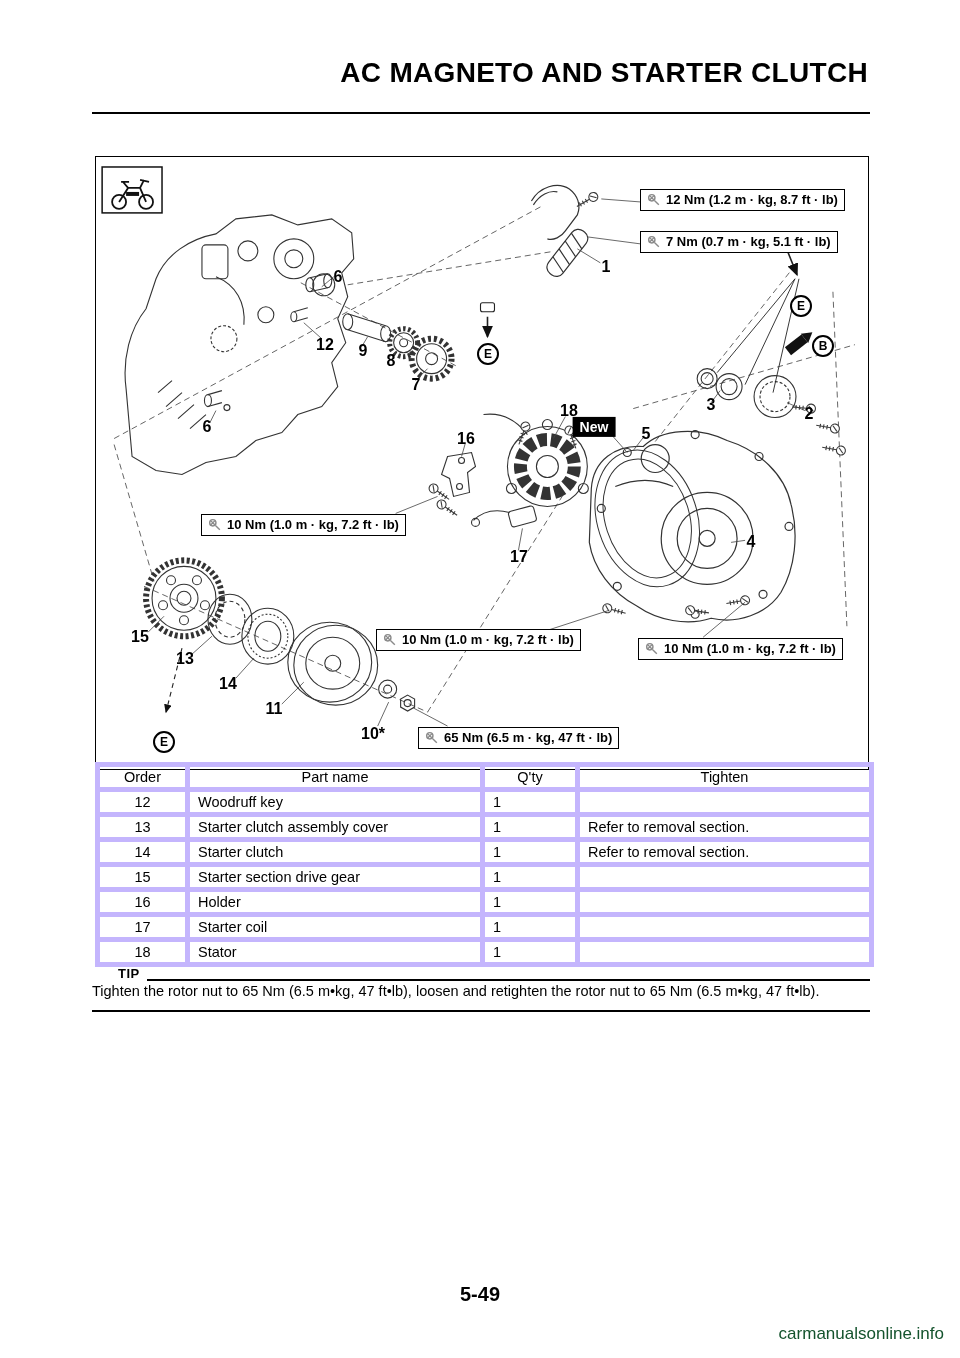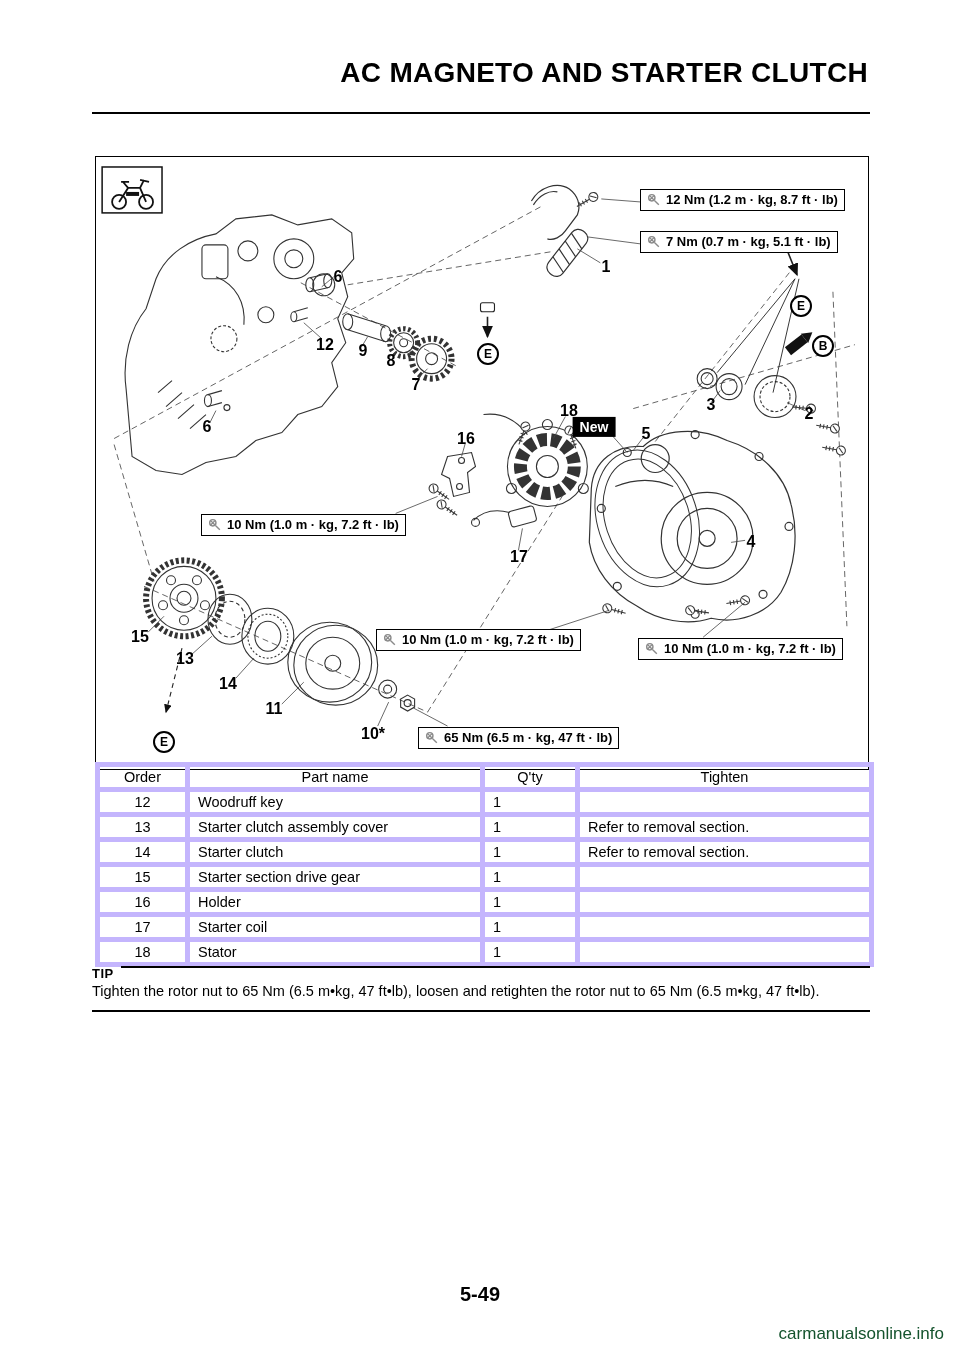--- a/index.html
+++ b/index.html
@@ -28,21 +28,21 @@
   table.parts { position:absolute; left:95px; top:762px; width:774px; border-collapse:collapse;
                 font-size:14.5px; table-layout:fixed; }
   table.parts th, table.parts td { border:5px solid #c4b5fd; padding:2px 8px; height:24px;
                 font-weight:400; vertical-align:middle; overflow:hidden; }
   table.parts th { text-align:center; }
   td.c-order { text-align:center; }
   td.c-part, td.c-remarks { text-align:left; }
   td.c-qty { text-align:left; }
 
   .tip { position:absolute; left:92px; top:966px; width:778px; }
-  .tip-head { display:flex; align-items:flex-start; gap:7px; }
+  .tip-head { display:flex; align-items:flex-end; gap:7px;margin-left:26px; }
   .tip-label { font-weight:700; font-size:13px; letter-spacing:.5px; }
   .tip-head .line { flex:1; height:2px; background:#000; }
   .tip-text { font-size:14.5px; line-height:1.3; margin-top:1px; }
   .tip-rule { height:2px; background:#000; margin-top:9px; }
 
   .page-num { position:absolute; top:1283px; left:0; width:100%; text-align:center;
               font-weight:700; font-size:20px; }
   .watermark { position:absolute; top:1324px; right:16px; font-size:17px; color:#14532d; }
 </style>
 </head>

